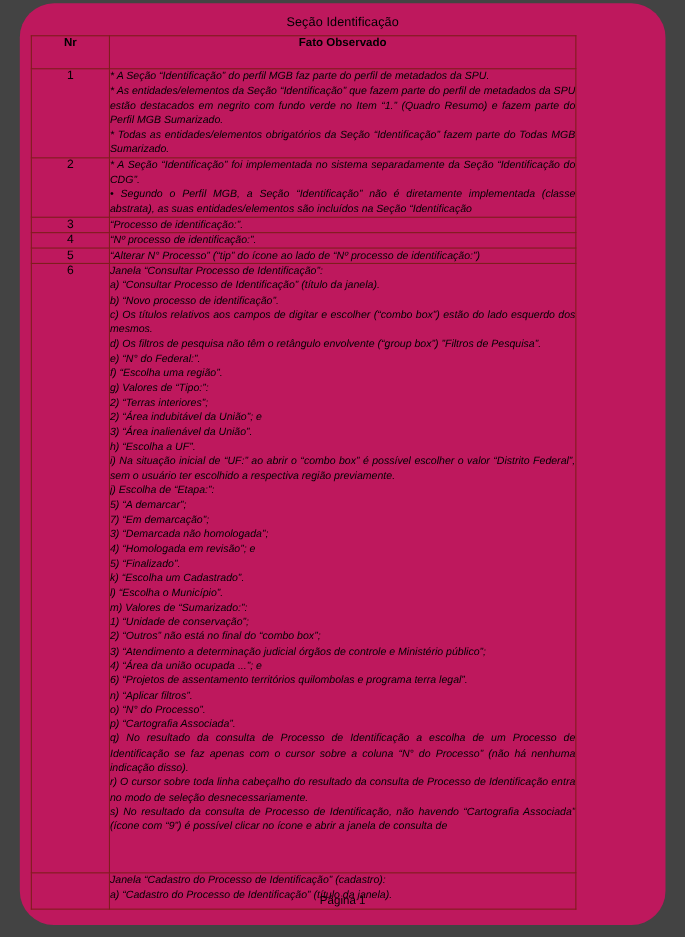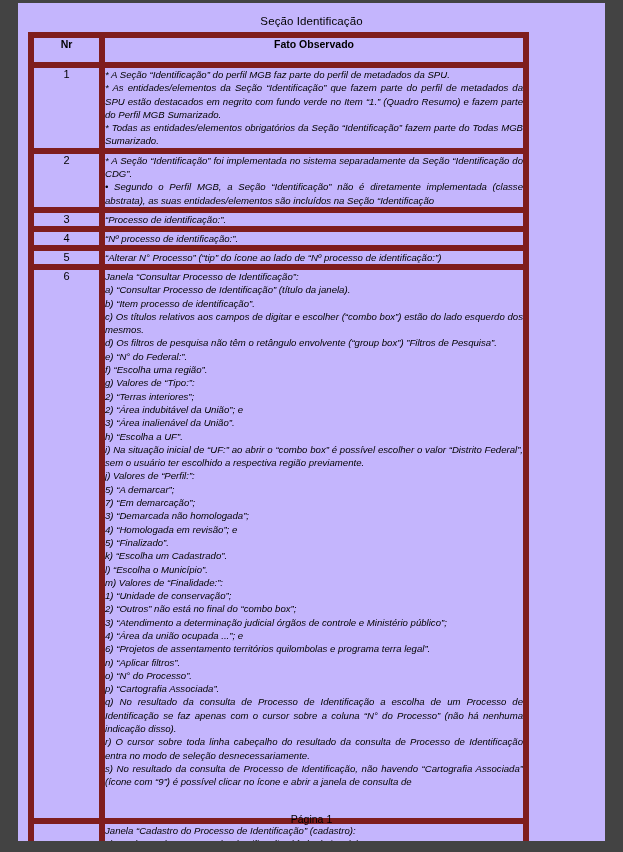--- a/index.html
+++ b/index.html
@@ -22,23 +22,24 @@
     overflow: hidden;
   }
 
   
   .page {
     position: absolute;
     left: 18px;
     top: 3px;
     width: 587px;
     height: 838px;
-    background: #c4b5fd;
+    background: #be185d;
     box-sizing: border-box;
     overflow: hidden;
+    border-radius: 31px;
   }
 
   .page-title {
     position: absolute;
     left: 0;
     top: 12px;
     width: 587px;
     text-align: center;
     font-size: 11.5px;
     color: #000;
@@ -48,21 +49,21 @@
   
   .doc-table {
     position: absolute;
     left: 10px;
     top: 29px;
     width: 495px;
     border-collapse: collapse;
     table-layout: fixed;
   }
   .doc-table td, .doc-table th {
-    border: 6px solid #7f1d1d;
+    border: 1px solid #7f1d1d;
     box-sizing: border-box;
     vertical-align: top;
     padding: 0;
   }
   col.c-nr { width: 71px; }
   col.c-fato { width: 424px; }
 
   .hdr-cell {
     height: 30px;
     text-align: center;
@@ -172,40 +173,40 @@
           <td class="fato-cell">
             <p>“Alterar N° Processo” (“tip” do ícone ao lado de “Nº processo de identificação:”)</p>
           </td>
         </tr>
 
         <tr class="clip-r6">
           <td class="nr-cell">6</td>
           <td class="fato-cell">
             <p>Janela “Consultar Processo de Identificação”:</p>
             <p>a) “Consultar Processo de Identificação” (título da janela).</p>
-            <p>b) “Item processo de identificação”.</p>
+            <p>b) “Novo processo de identificação”.</p>
             <p>c) Os títulos relativos aos campos de digitar e escolher (“combo box”) estão do lado esquerdo dos mesmos.</p>
             <p>d) Os filtros de pesquisa não têm o retângulo envolvente (“group box”) ”Filtros de Pesquisa”.</p>
             <p>e) “N° do Federal:”.</p>
             <p>f) “Escolha uma região”.</p>
             <p>g) Valores de “Tipo:”:</p>
             <p>2) “Terras interiores”;</p>
             <p>2) “Área indubitável da União”; e</p>
             <p>3) “Área inalienável da União”.</p>
             <p>h) “Escolha a UF”.</p>
             <p>i) Na situação inicial de “UF:” ao abrir o “combo box” é possível escolher o valor “Distrito Federal”, sem o usuário ter escolhido a respectiva região previamente.</p>
-            <p>j) Valores de “Perfil:”:</p>
+            <p>j) Escolha de “Etapa:”:</p>
             <p>5) “A demarcar”;</p>
             <p>7) “Em demarcação”;</p>
             <p>3) “Demarcada não homologada”;</p>
             <p>4) “Homologada em revisão”; e</p>
             <p>5) “Finalizado”.</p>
             <p>k) “Escolha um Cadastrado”.</p>
             <p>l) “Escolha o Município”.</p>
-            <p>m) Valores de “Finalidade:”:</p>
+            <p>m) Valores de “Sumarizado:”:</p>
             <p>1) “Unidade de conservação”;</p>
             <p>2) “Outros” não está no final do “combo box”;</p>
             <p>3) “Atendimento a determinação judicial órgãos de controle e Ministério público”;</p>
             <p>4) “Área da união ocupada ...”; e</p>
             <p>6) “Projetos de assentamento territórios quilombolas e programa terra legal”.</p>
             <p>n) “Aplicar filtros”.</p>
             <p>o) “N° do Processo”.</p>
             <p>p) “Cartografia Associada”.</p>
             <p>q) No resultado da consulta de Processo de Identificação a escolha de um Processo de Identificação se faz apenas com o cursor sobre a coluna “N° do Processo” (não há nenhuma indicação disso).</p>
             <p>r) O cursor sobre toda linha cabeçalho do resultado da consulta de Processo de Identificação entra no modo de seleção desnecessariamente.</p>

